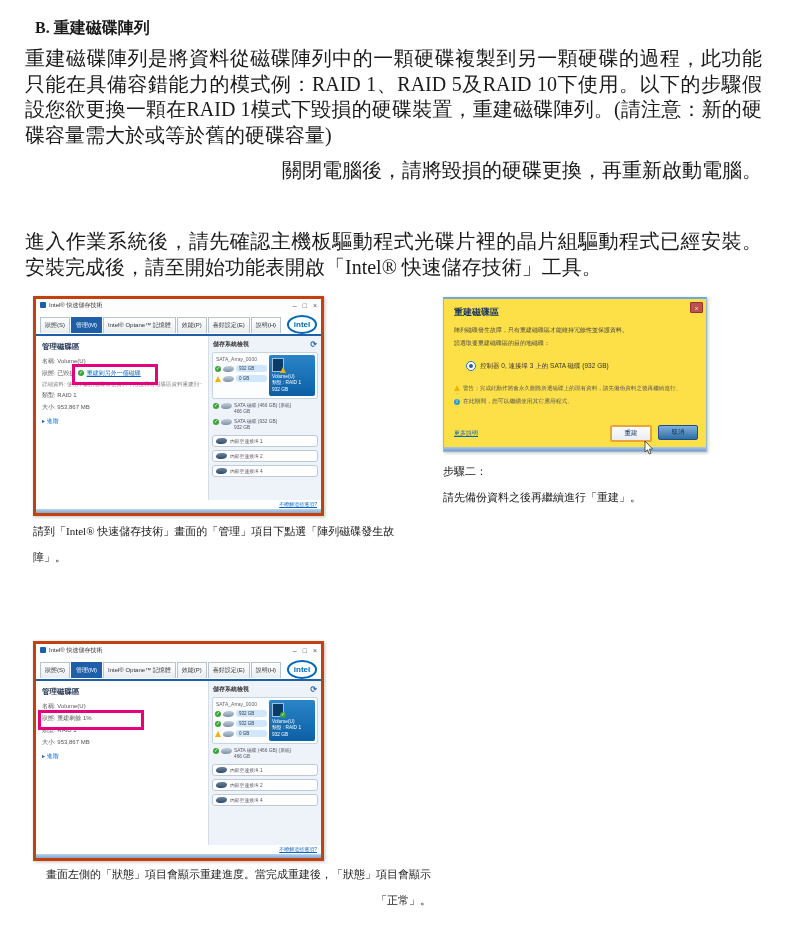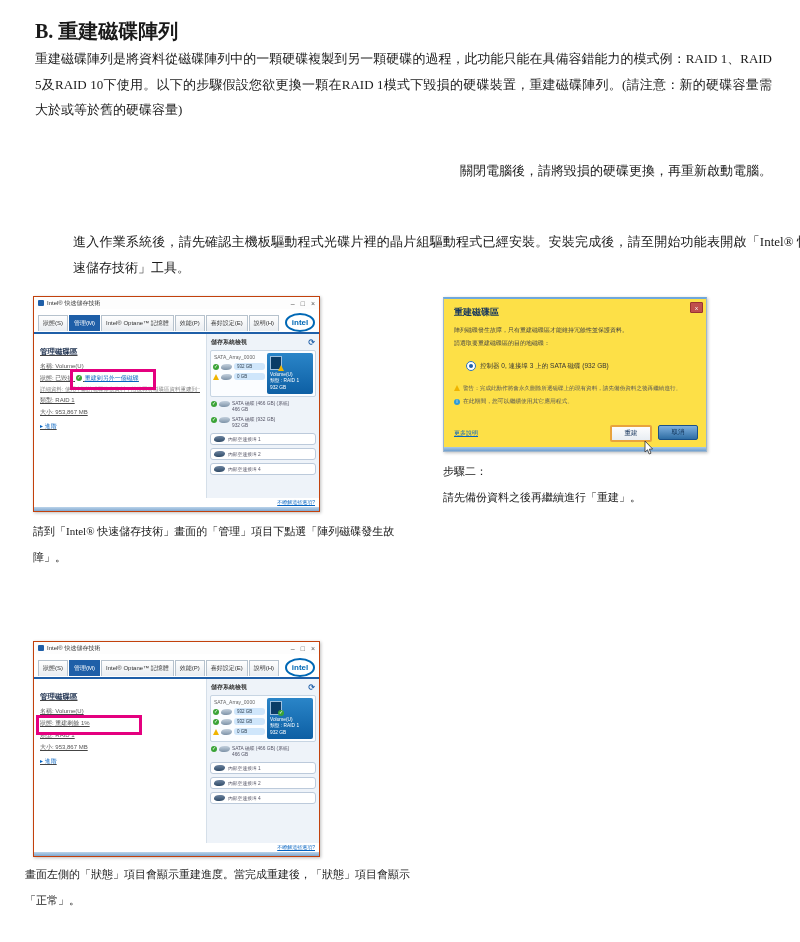--- a/index.html
+++ b/index.html
@@ -1,47 +1,47 @@
 <!DOCTYPE html>
 <html><head>
 <meta charset="utf-8">
 <style>
   html,body{margin:0;padding:0;background:#fff;}
   #page{position:relative;width:800px;height:942px;background:#fff;overflow:hidden;
         font-family:"Liberation Serif","DejaVu Serif",serif;color:#1a1a1a;}
   
-  .doc-title{position:absolute;left:35px;top:18px;font-size:20px;font-weight:bold;}
-  .para{position:absolute;left:35px;width:737px;font-size:13px;line-height:25.5px;text-align:justify;}
+  .doc-title{position:absolute;left:35px;top:18px;font-size:16px;font-weight:bold;}
+  .para{position:absolute;left:25px;width:737px;font-size:20px;line-height:25.5px;text-align:justify;}
   .p1{top:46px;}
   .p2{top:158px;text-align:right;}
   .bullet-head{position:absolute;left:35px;top:206px;font-size:15.5px;font-weight:bold;}
   .bullet-head .dot{margin-right:12px;}
-  .p3{top:229px;margin-left:38px;}
+  .p3{top:229px;}
   .caption{position:absolute;font-size:11px;line-height:26px;}
   .cap-step1{left:33px;top:518px;width:372px;}
   .cap-step2{left:443px;top:458px;width:345px;}
-  .cap-bottom{left:25px;top:861px;width:398px;}
+  .cap-bottom{left:33px;top:861px;width:398px;text-align:right;}
   
-  .win{position:absolute;width:285px;height:214px;background:#fff;border:1px solid #c2410c;
+  .win{position:absolute;width:285px;height:214px;background:#fff;border:3px solid #c2410c;
        box-shadow:1px 1px 3px rgba(0,0,0,.25);font-family:"Liberation Sans","DejaVu Sans",sans-serif;
        font-size:6px;color:#444;}
   .tbar{height:12px;display:flex;align-items:center;gap:3px;padding:0 4px;background:#fdfdfd;}
   .appico{width:6px;height:6px;background:#1F5FA8;border-radius:1px;flex:0 0 auto;}
   .tbar .ttl{font-size:6px;color:#333;white-space:nowrap;overflow:hidden;}
   .wctrl{margin-left:auto;display:flex;gap:6px;color:#555;font-size:7px;line-height:1;}
   .wctrl span{cursor:default;}
   .tabrow{display:flex;align-items:center;gap:1px;padding:4px 4px 0 4px;border-bottom:2px solid #1F5FA8;background:#fff;}
   .tab{border:1px solid #b6c2cd;border-bottom:none;padding:3px 4px;background:linear-gradient(#fefefe,#e9edf1);
        color:#333;font-size:6px;white-space:nowrap;}
   .tab.active{background:#1F5FA8;color:#fff;border-color:#1F5FA8;}
   .intel-logo{margin-left:auto;width:26px;height:15px;border:2px solid #0068B5;border-radius:50%;
        color:#0068B5;font-size:8px;display:flex;align-items:center;justify-content:center;
        font-family:"Liberation Sans",sans-serif;font-weight:bold;background:#fff;}
   .wbody{display:flex;height:164px;}
-  .lpane{flex:1;padding:13px 6px;position:relative;overflow:hidden;text-decoration:underline;}
+  .lpane{flex:1;padding:6px 6px;position:relative;overflow:hidden;}
   .lpane h4{margin:0 0 5px 0;font-size:7.5px;color:#1F3250;}
   .lrow{margin:3px 0;font-size:6px;color:#555;white-space:nowrap;}
   .details{font-size:5.5px;color:#888;overflow:hidden;max-width:165px;}
   .minilink{color:#0563C1;text-decoration:underline;}
   .adv{color:#0563C1;margin-top:5px;}
   .statusline{position:relative;}
   .hl-box{position:absolute;border:3px solid #E4007F;z-index:5;}
   .rpanel{width:106px;background:#eef3f9;border-left:1px solid #d5dfe9;padding:3px 3px;position:relative;font-size:5.5px;}
   .rp-head{display:flex;align-items:center;justify-content:space-between;font-size:6px;font-weight:bold;color:#333;margin:1px 1px 3px 1px;}
   .refresh{color:#1F5FA8;font-size:8px;line-height:1;}

